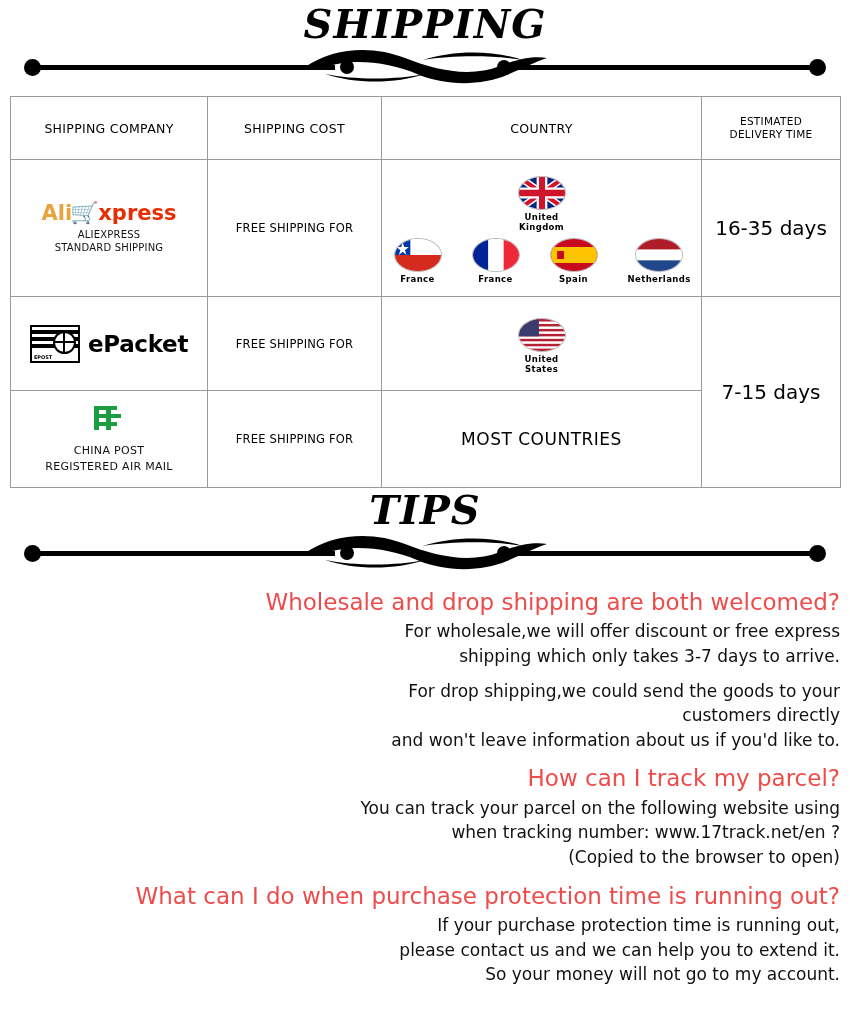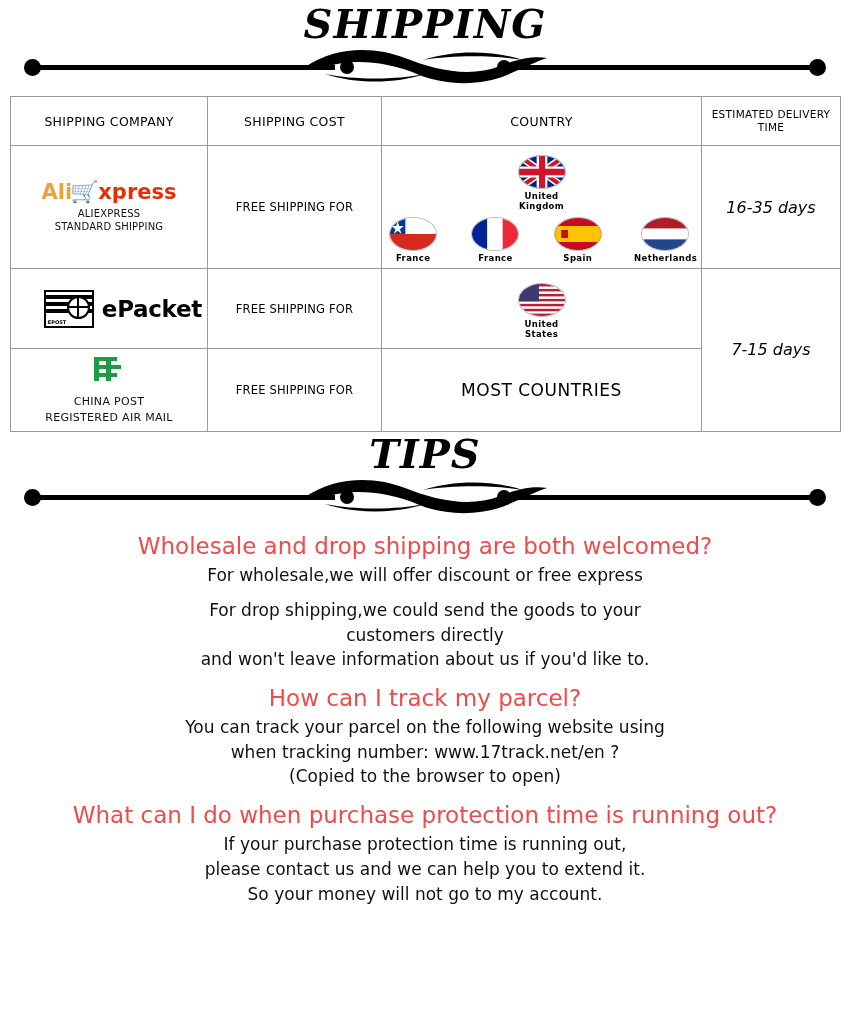--- a/index.html
+++ b/index.html
@@ -86,21 +86,21 @@
   }
   table.ship {
     width: 830px;
     border-collapse: collapse;
     table-layout: fixed;
   }
   table.ship td, table.ship th {
     border: 1px solid #9a9a9a;
     vertical-align: middle;
     text-align: center;
-    padding: 5px;
+    padding: 12px;
   }
   .col-company { width: 197px; }
   .col-cost { width: 174px; }
   .col-country { width: 320px; }
   .col-eta { width: 139px; }
 
   thead th {
     height: 38px;
     font-size: 12.5px;
     font-weight: normal;
@@ -111,22 +111,21 @@
 
   tbody tr.row-1 td { height: 97px; }
   tbody tr.row-2 td { height: 69px; }
   tbody tr.row-3 td { height: 69px; }
 
   .cost-text {
     font-size: 11.5px;
     letter-spacing: 0.2px;
   }
   .eta-text {
-    font-size: 16px;
-    font-style: italic;
+    font-size: 20px;
   }
   .most-countries {
     font-size: 17px;
     letter-spacing: 0.5px;
   }
 
   
   .ali-logo {
     font-family: "DejaVu Sans", sans-serif;
     font-weight: bold;
@@ -147,21 +146,21 @@
     line-height: 1.3;
     margin-top: 4px;
     color: #111;
     letter-spacing: 0.2px;
   }
 
   
   .epacket-wrap {
     display: flex;
     align-items: center;
-    justify-content: flex-end;
+    justify-content: center;
     gap: 8px;
   }
   .epacket-badge {
     width: 46px;
     height: 34px;
     border: 2px solid #000;
     background: #fff;
     position: relative;
     display: inline-block;
   }
@@ -268,21 +267,21 @@
     margin: 0 auto;
     overflow: hidden;
     position: relative;
     border: 1px solid #bbb;
   }
 
   
   .tips-body {
     width: 830px;
     margin: 4px auto 4px auto;
-    text-align: center;
+    text-align: right;
   }
   .q {
     color: #ef4b4b;
     font-size: 23px;
     line-height: 1.45;
     margin-top: 10px;
   }
   .a {
     color: #111;
     font-size: 17px;
@@ -479,20 +478,21 @@
     <div class="dot right"></div>
     <div class="dot mid-left"></div>
     <div class="dot mid-right"></div>
   </div>
 
   <div class="tips-body">
 
     <div class="block">
       <div class="q">Wholesale and drop shipping are both welcomed?</div>
       <div class="a">For wholesale,we will offer discount or free express</div>
+      <div class="a">shipping which only takes 3-7 days to arrive.</div>
     </div>
 
     <div class="gap-sm"></div>
 
     <div class="block">
       <div class="a">For drop shipping,we could send the goods to your</div>
       <div class="a">customers directly</div>
       <div class="a">and won't leave information about us if you'd like to.</div>
     </div>
 

